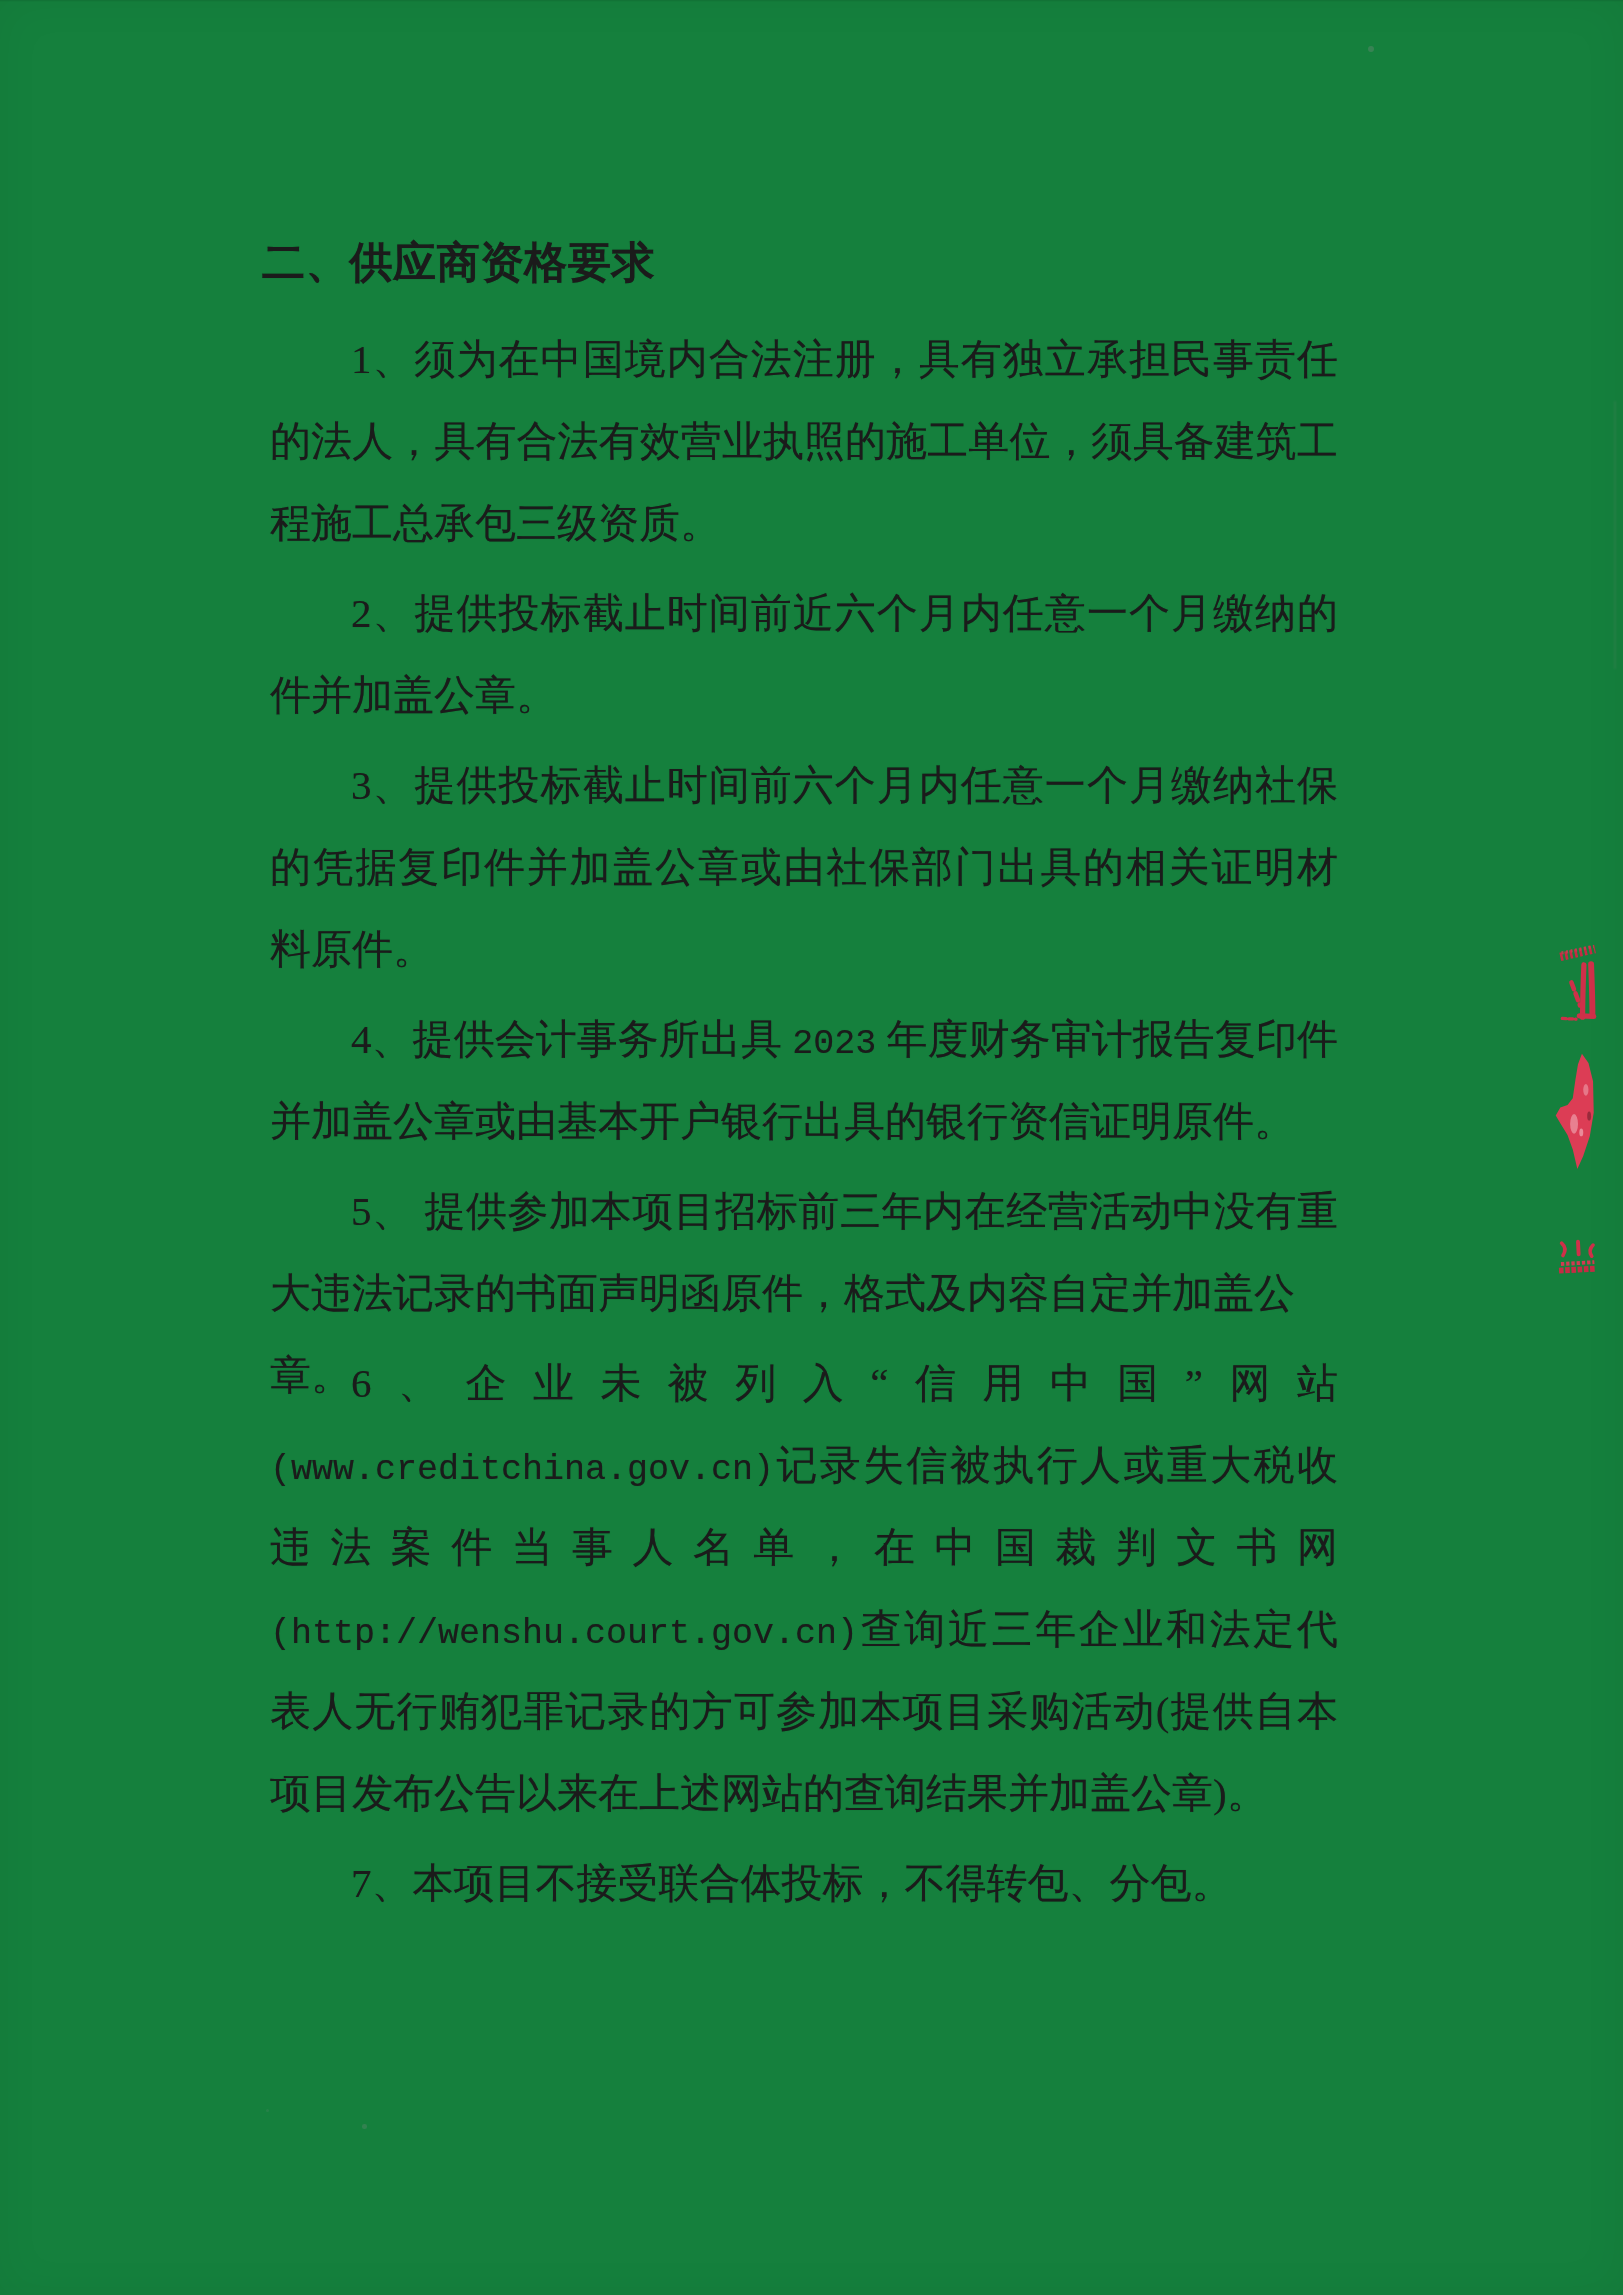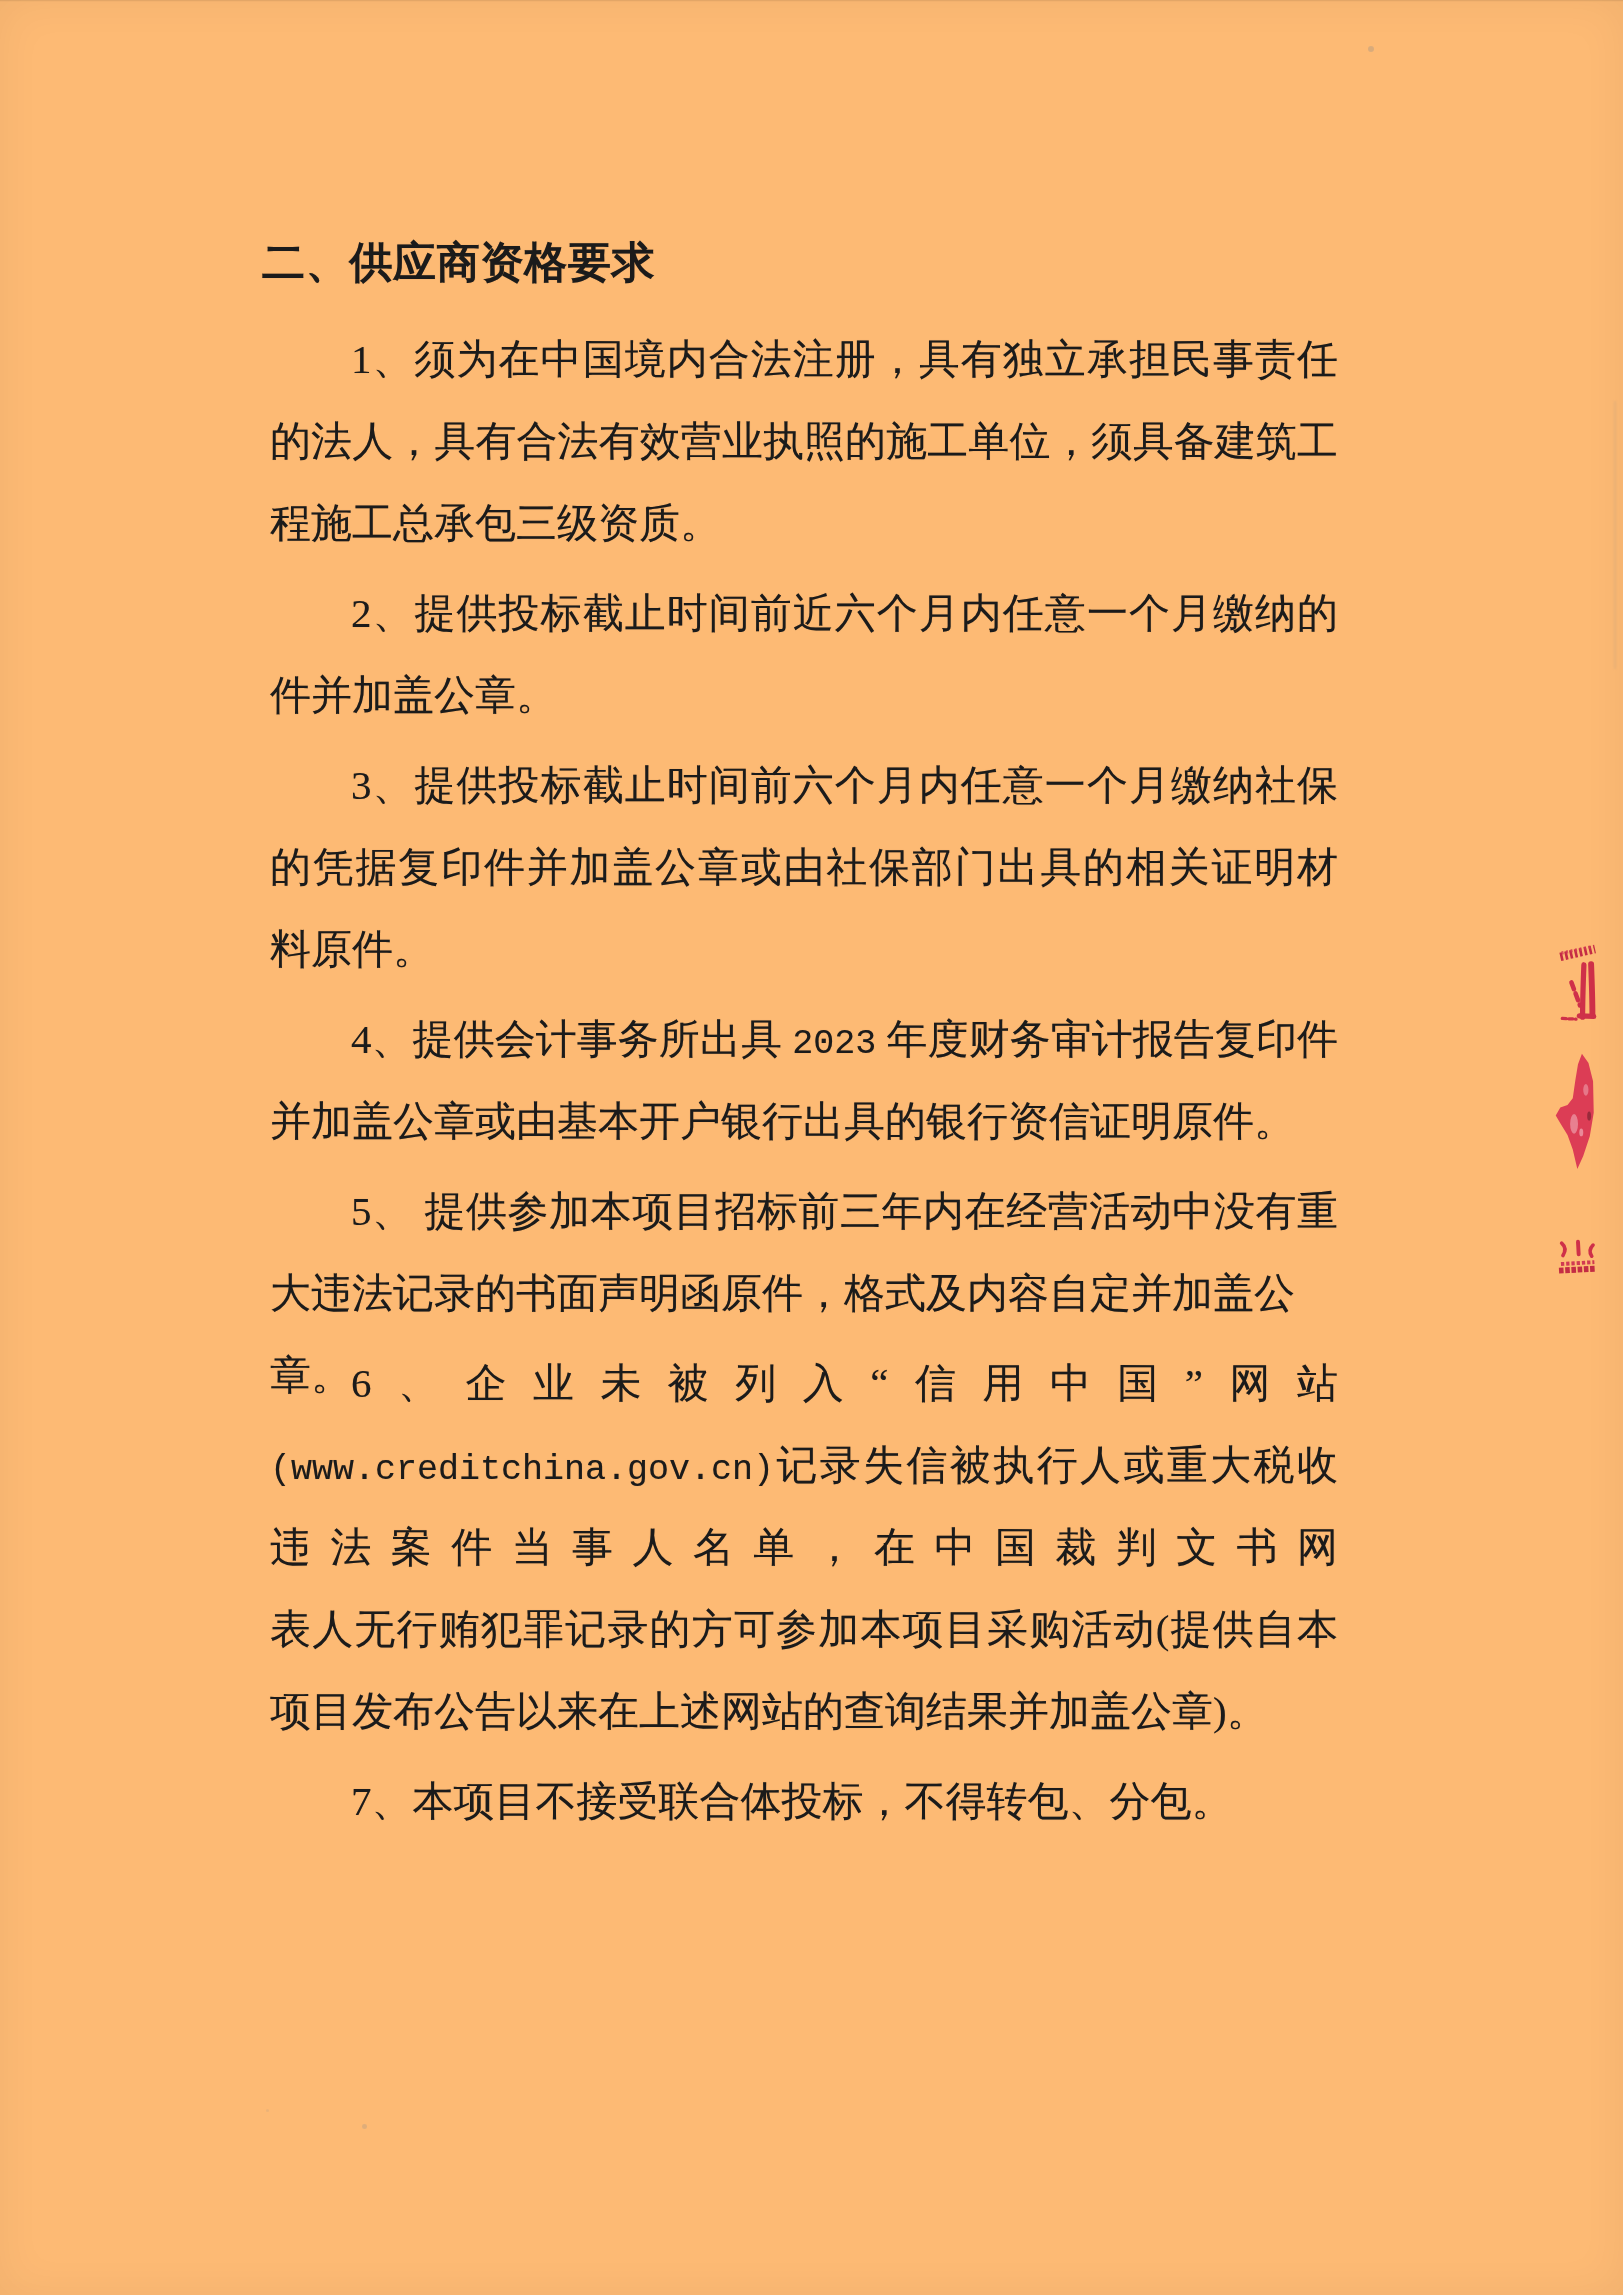--- a/index.html
+++ b/index.html
@@ -1,19 +1,19 @@
 <!DOCTYPE html>
 <html style="font-size:10.5px"><head>
 <meta charset="utf-8">
 <style>
   html,body{margin:0;padding:0;background:#e8e8e6;}
   .page{
     position:relative;
     width:1623px;height:2295px;
-    background:#fdba74;
+    background:#15803d;
     overflow:hidden;
     font-family:"Liberation Serif","DejaVu Serif",serif;
     color:#1b1b1b;
   }
   .scan-edge{
     position:absolute;inset:0;pointer-events:none;
     box-shadow:inset 0 0 46px rgba(0,0,0,0.055), inset 0 1.3px 0 rgba(0,0,0,0.08);
   }
   .heading{
     position:absolute;left:262px;top:221px;width:1100px;height:82px;
@@ -68,20 +68,21 @@
         <div class="line last"><span>并加盖公章或由基本开户银行出具的银行资信证明原件。</span></div>
       </div>
       <div class="paragraph">
         <div class="line indent"><span>5、 提供参加本项目招标前三年内在经营活动中没有重</span></div>
         <div class="line last"><span>大违法记录的书面声明函原件，格式及内容自定并加盖公章。</span></div>
       </div>
       <div class="paragraph">
         <div class="line indent"><span>6、企业未被列入“信用中国”网站</span></div>
         <div class="line"><span class="mono">(www.creditchina.gov.cn)</span><span>记录失信被执行人或重大税收</span></div>
         <div class="line"><span>违法案件当事人名单，在中国裁判文书网</span></div>
+        <div class="line"><span class="mono">(http://wenshu.court.gov.cn)</span><span>查询近三年企业和法定代</span></div>
         <div class="line"><span>表人无行贿犯罪记录的方可参加本项目采购活动(提供自本</span></div>
         <div class="line last"><span>项目发布公告以来在上述网站的查询结果并加盖公章)。</span></div>
       </div>
       <div class="paragraph">
         <div class="line indent last"><span>7、本项目不接受联合体投标，不得转包、分包。</span></div>
       </div>
     </div>
 
   <svg class="stamp-svg" width="92" height="393" viewBox="0 0 140 600">
     <g>

